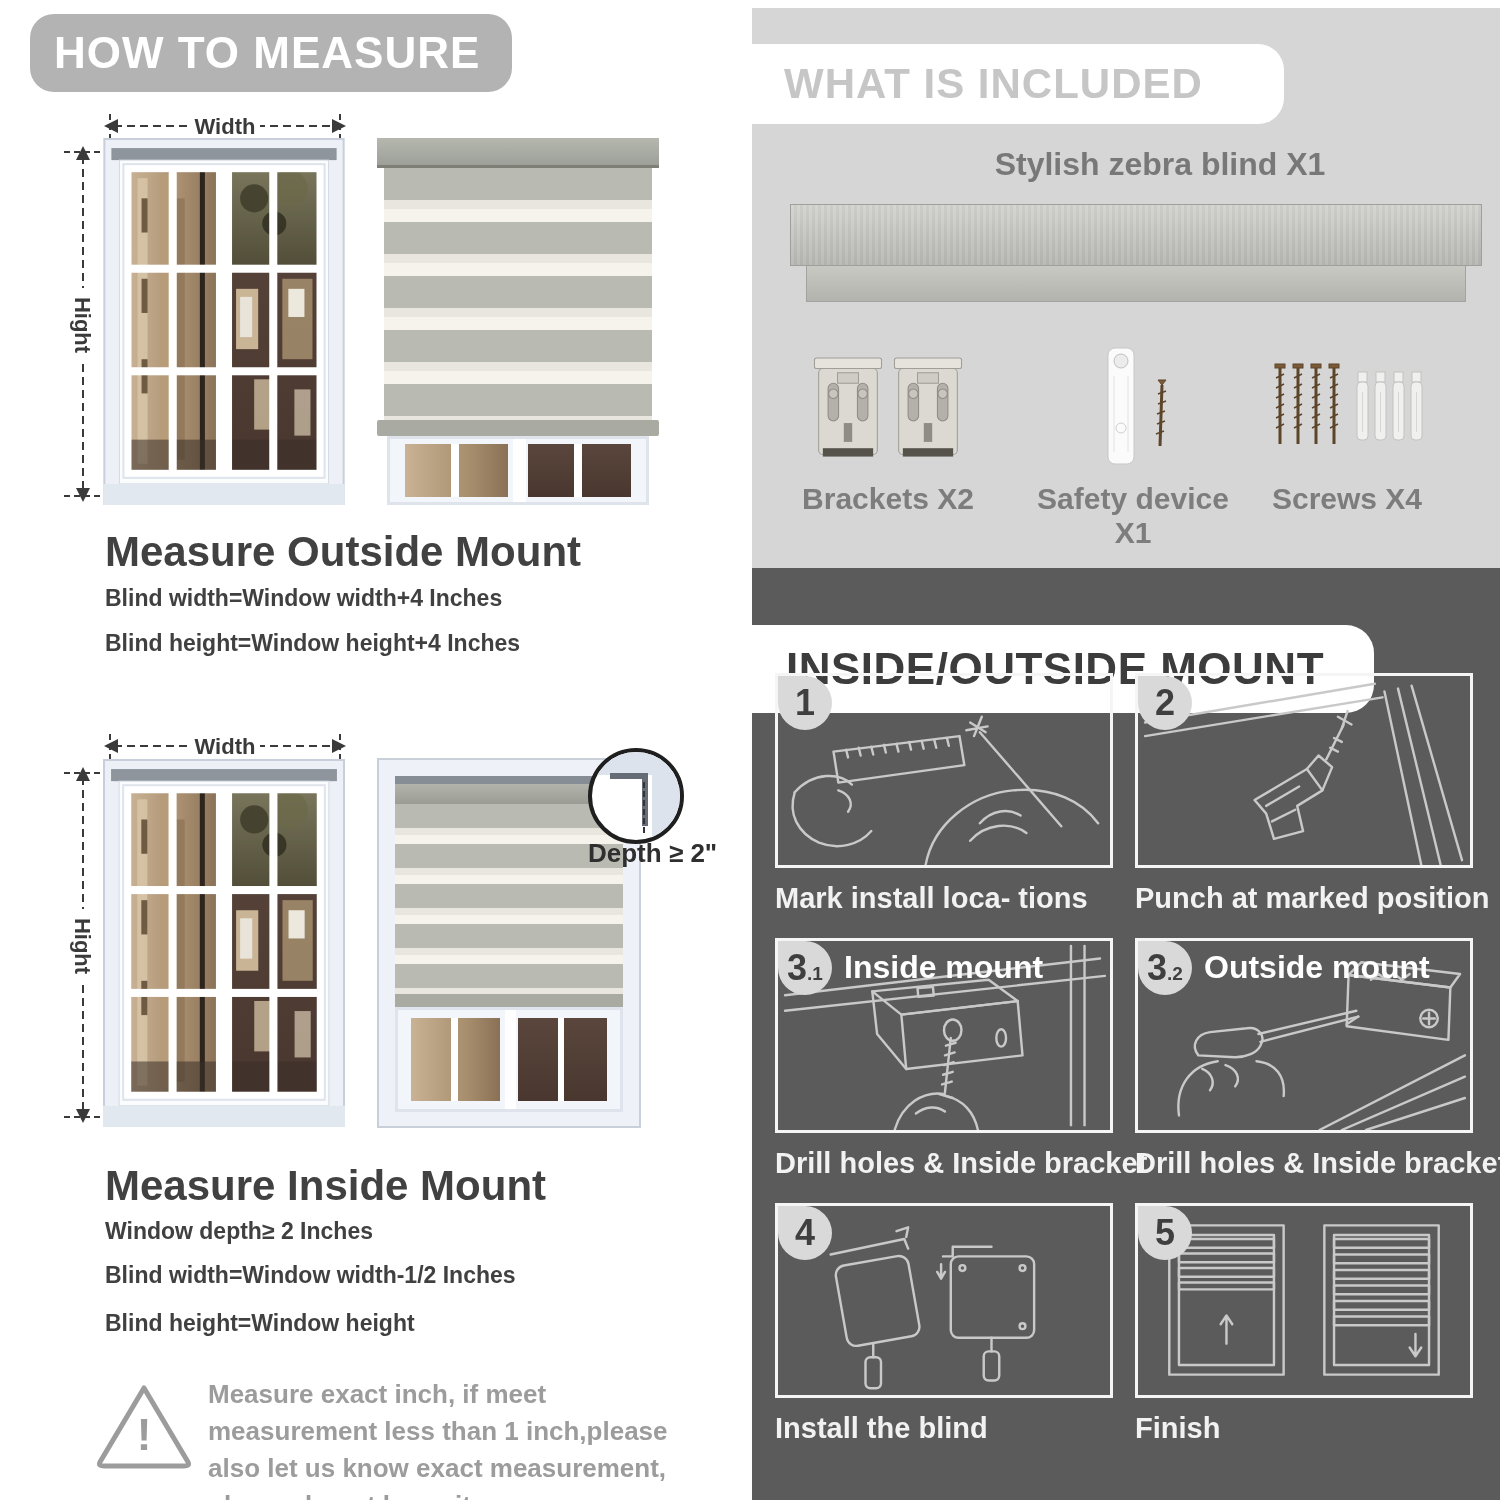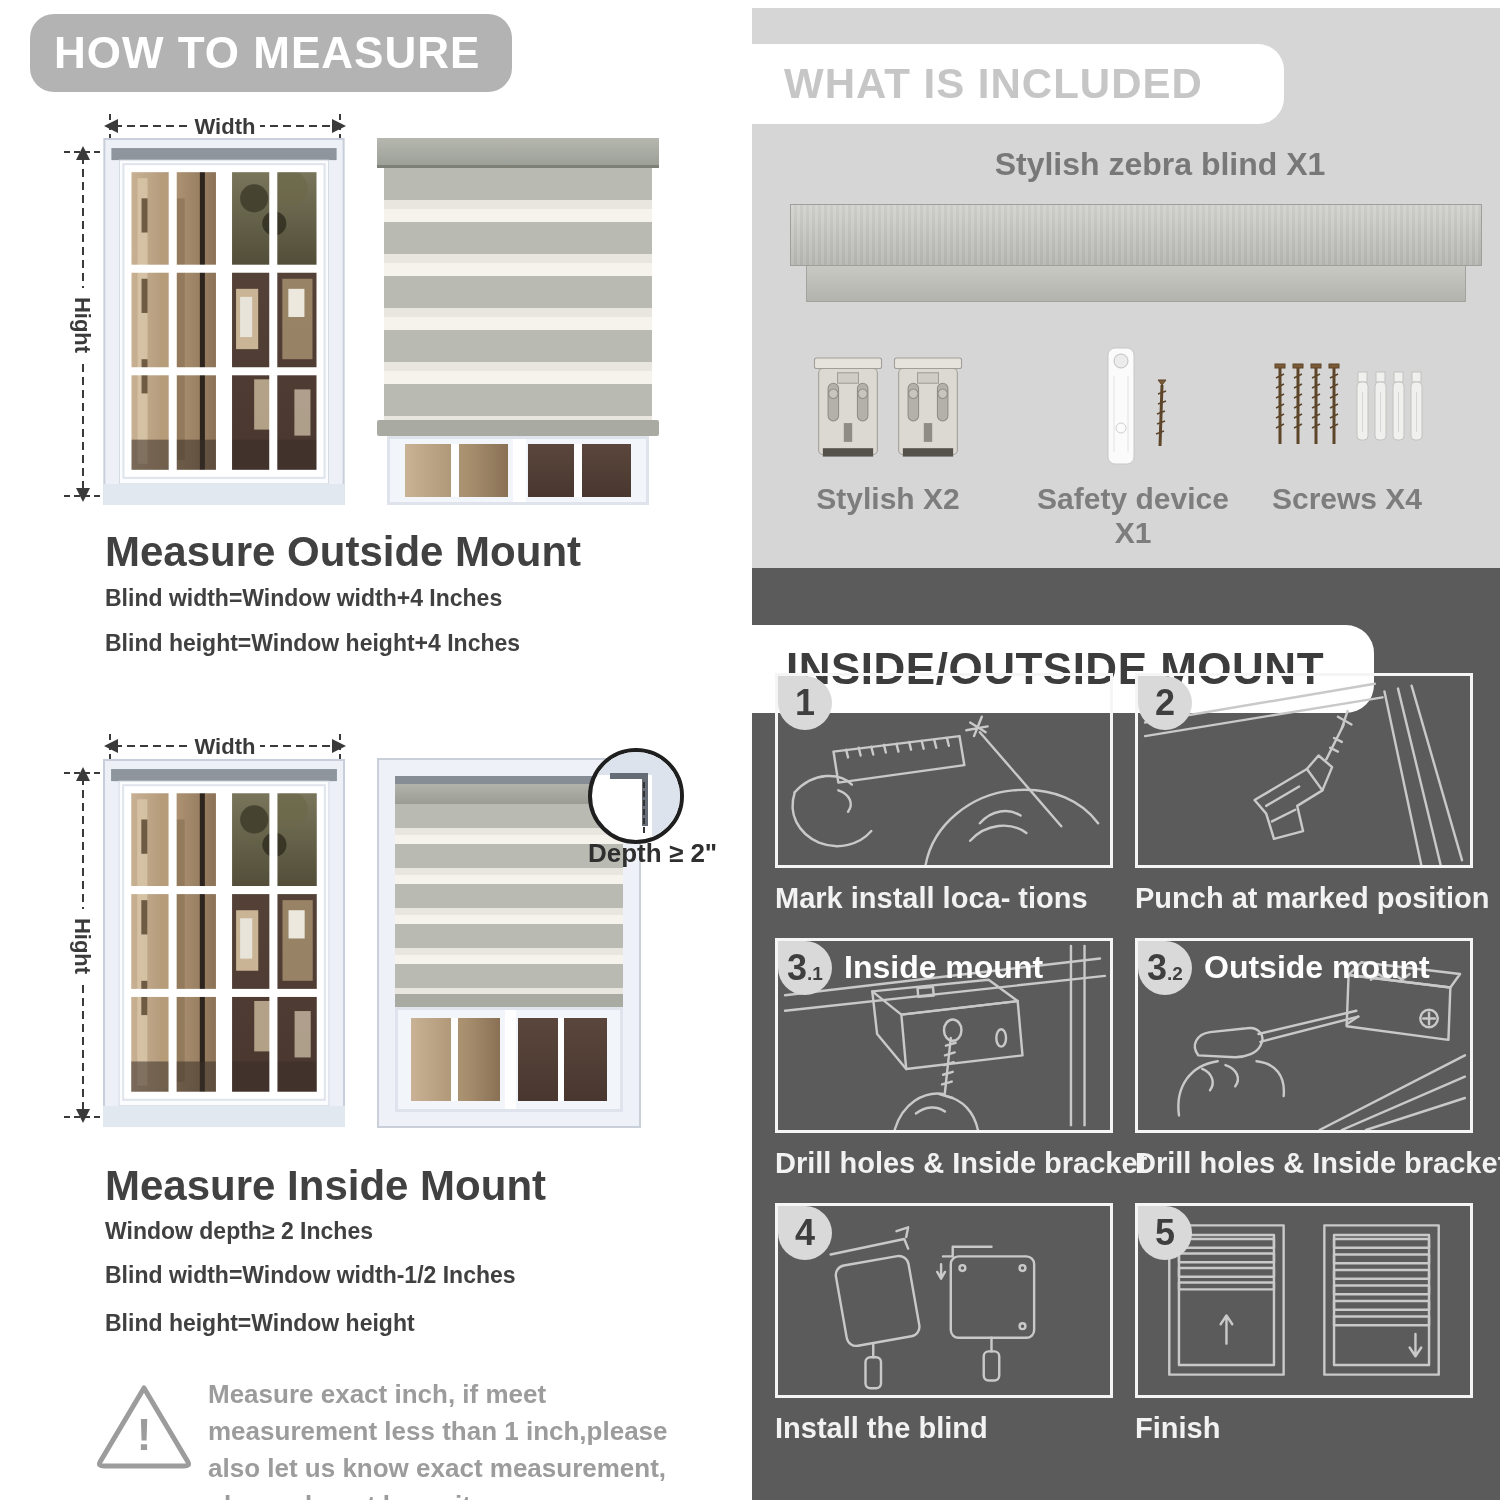--- a/index.html
+++ b/index.html
@@ -310,21 +310,21 @@
     <rect x="2" y="2" width="64" height="10" rx="2" fill="#e6e3dd" stroke="#a19e97"></rect>
     <rect x="6" y="12" width="56" height="82" rx="4" fill="#dcd9d2" stroke="#a19e97"></rect>
     <rect x="24" y="16" width="20" height="10" fill="#cfccc5" stroke="#a19e97"></rect>
     <rect x="15" y="26" width="10" height="36" rx="5" fill="#b4b1aa" stroke="#8f8c85"></rect>
     <rect x="43" y="26" width="10" height="36" rx="5" fill="#b4b1aa" stroke="#8f8c85"></rect>
     <circle cx="20" cy="36" r="4.5" fill="#c8c5be" stroke="#8f8c85"></circle>
     <circle cx="48" cy="36" r="4.5" fill="#c8c5be" stroke="#8f8c85"></circle>
     <rect x="30" y="64" width="8" height="18" fill="#8f8c85"></rect>
     <rect x="10" y="88" width="48" height="8" fill="#55524c"></rect>
   </svg>
-  <div class="abs item-label" style="left:788px;top:482px;width:200px;">Stylish X2</div>
+  <div class="abs item-label" style="left:788px;top:482px;width:200px;">Brackets X2</div>
 
   <svg class="abs" style="left:1098px;top:346px;width:84px;height:128px;" viewBox="0 0 84 128">
     <rect x="10" y="2" width="26" height="116" rx="7" fill="#fbfbfb" stroke="#c7c7c7"></rect>
     <circle cx="23" cy="15" r="7" fill="#ececec" stroke="#c0c0c0"></circle>
     <line x1="16" y1="30" x2="16" y2="106" stroke="#e2e2e2"></line>
     <line x1="30" y1="30" x2="30" y2="106" stroke="#e2e2e2"></line>
     <circle cx="23" cy="82" r="5" fill="none" stroke="#cfcfcf"></circle>
     <g stroke="#5d452a">
       <path d="M60 34 h8 l-4 5 z" fill="#7b5a36"></path>
       <line x1="64" y1="39" x2="62" y2="100" stroke-width="3"></line>

